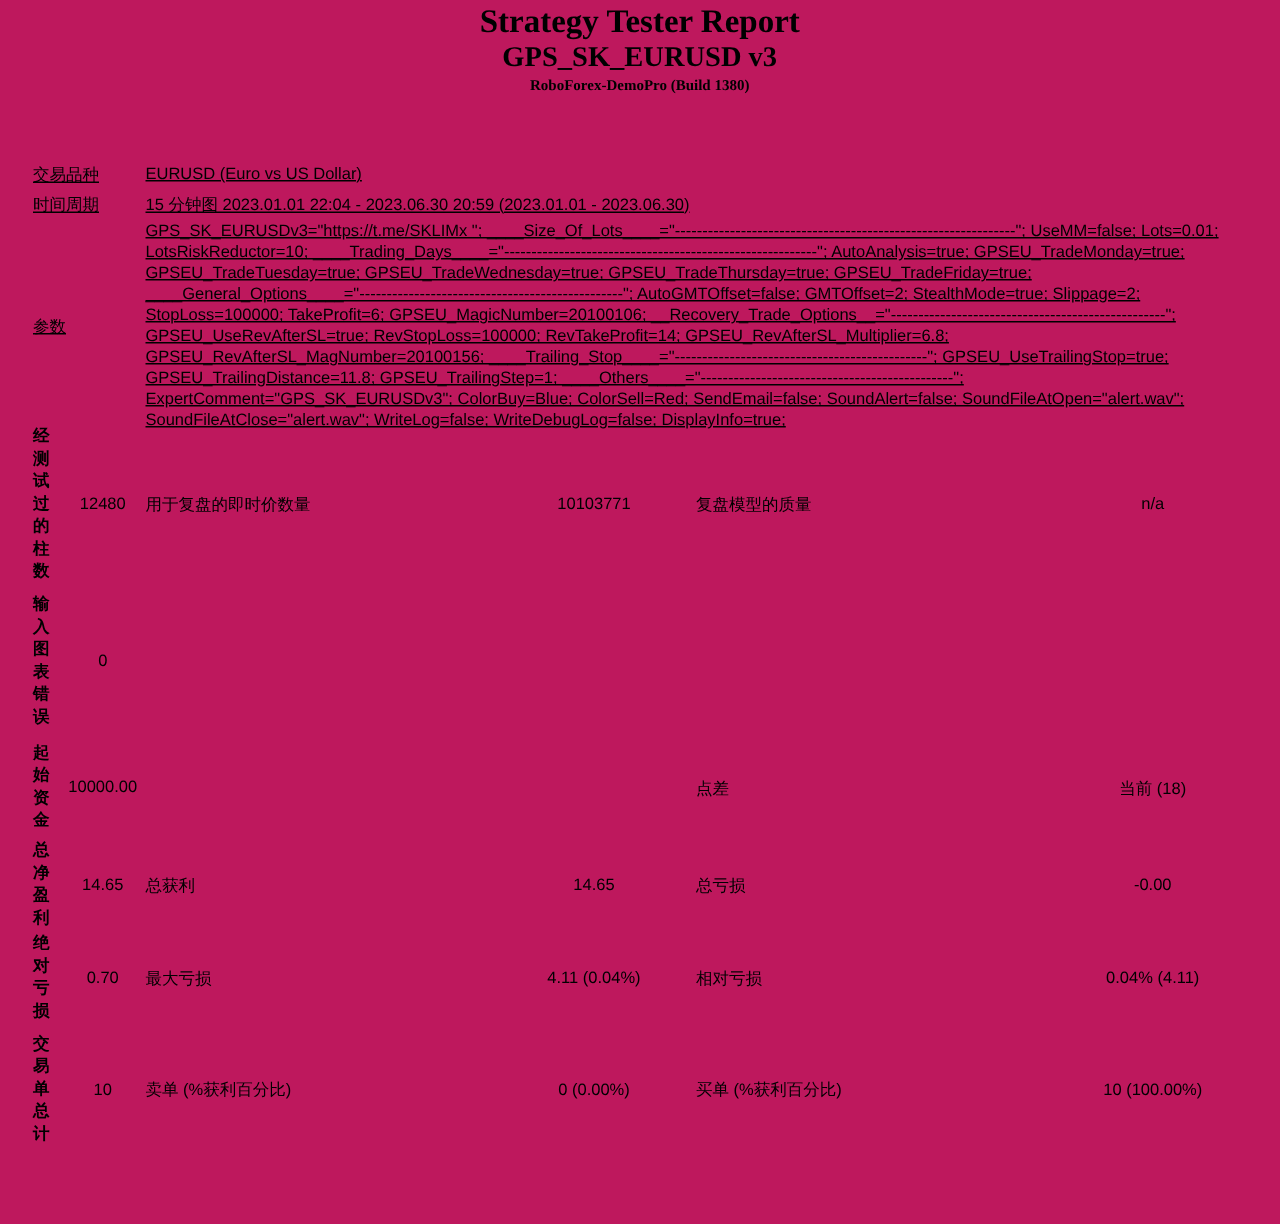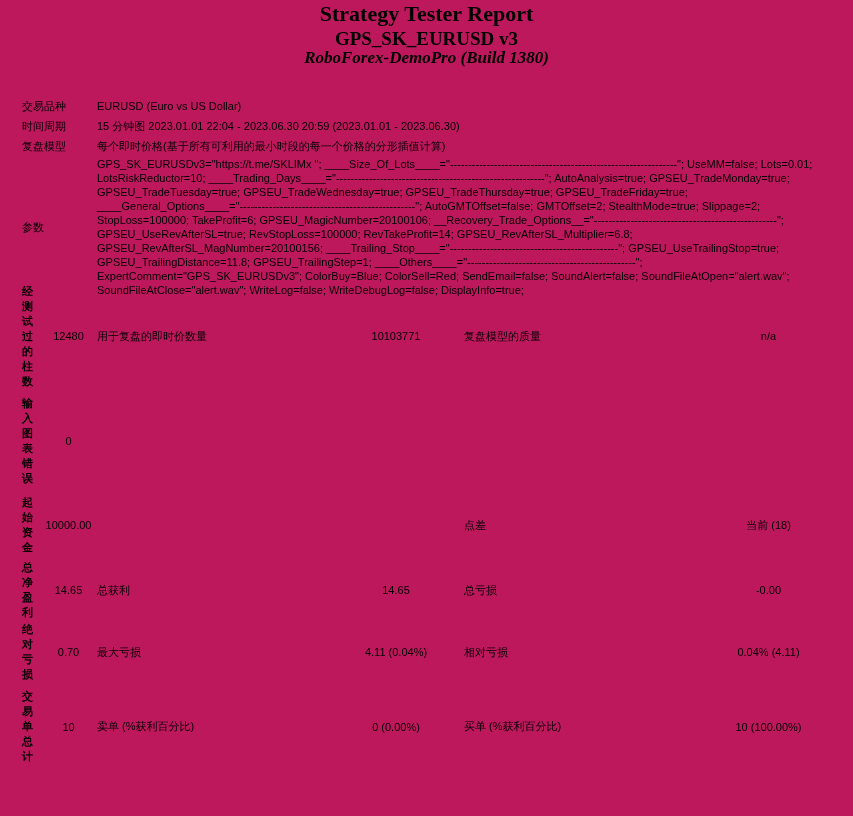--- a/index.html
+++ b/index.html
@@ -22,31 +22,32 @@
     position: absolute;
     top: 0;
     left: 0;
     width: 853px;
     text-align: center;
     font-family: "Liberation Serif", "DejaVu Serif", serif;
     font-weight: bold;
   }
   .title    { font-size: 22px; line-height: 27px; }
   .subtitle { font-size: 19px; line-height: 23px; }
-  .broker   { font-size: 17px; line-height: 16px; font-style: italic; }
+  .broker   { font-size: 10px; line-height: 16px; }
 
   
   table { border-collapse: collapse; table-layout: fixed; }
   td { padding: 1px 2px; vertical-align: middle; }
 
   .info-table {
     position: absolute;
     left: 20px;
-    top: 96px;
+    top: 106px;
     width: 817px;
+    text-decoration: underline;
   }
   .info-table tr.short { height: 20px; }
   .ilabel { width: 71px; }
   .ivalue { width: 738px; }
   .params-text {
     line-height: 14px;
     overflow-wrap: break-word;
     word-wrap: break-word;
   }
 
@@ -85,24 +86,20 @@
 
   <table class="info-table">
     <tbody>
         <tr class="short">
       <td class="ilabel">交易品种</td>
       <td class="ivalue">EURUSD (Euro vs US Dollar)</td>
     </tr>
     <tr class="short">
       <td class="ilabel">时间周期</td>
       <td class="ivalue">15 分钟图 2023.01.01 22:04 - 2023.06.30 20:59 (2023.01.01 - 2023.06.30)</td>
-    </tr>
-    <tr class="short">
-      <td class="ilabel">复盘模型</td>
-      <td class="ivalue">每个即时价格(基于所有可利用的最小时段的每一个价格的分形插值计算)</td>
     </tr>
     <tr>
       <td class="ilabel">参数</td>
       <td class="ivalue params-text">GPS_SK_EURUSDv3="https://t.me/SKLIMx "; ____Size_Of_Lots____="--------------------------------------------------------------"; UseMM=false; Lots=0.01; LotsRiskReductor=10; ____Trading_Days____="---------------------------------------------------------"; AutoAnalysis=true; GPSEU_TradeMonday=true; GPSEU_TradeTuesday=true; GPSEU_TradeWednesday=true; GPSEU_TradeThursday=true; GPSEU_TradeFriday=true; ____General_Options____="------------------------------------------------"; AutoGMTOffset=false; GMTOffset=2; StealthMode=true; Slippage=2; StopLoss=100000; TakeProfit=6; GPSEU_MagicNumber=20100106; __Recovery_Trade_Options__="--------------------------------------------------"; GPSEU_UseRevAfterSL=true; RevStopLoss=100000; RevTakeProfit=14; GPSEU_RevAfterSL_Multiplier=6.8; GPSEU_RevAfterSL_MagNumber=20100156; ____Trailing_Stop____="----------------------------------------------"; GPSEU_UseTrailingStop=true; GPSEU_TrailingDistance=11.8; GPSEU_TrailingStep=1; ____Others____="----------------------------------------------"; ExpertComment="GPS_SK_EURUSDv3"; ColorBuy=Blue; ColorSell=Red; SendEmail=false; SoundAlert=false; SoundFileAtOpen="alert.wav"; SoundFileAtClose="alert.wav"; WriteLog=false; WriteDebugLog=false; DisplayInfo=true;</td>
     </tr>
   </tbody>
     </table>
 
   <table class="results-table">
     <colgroup>

